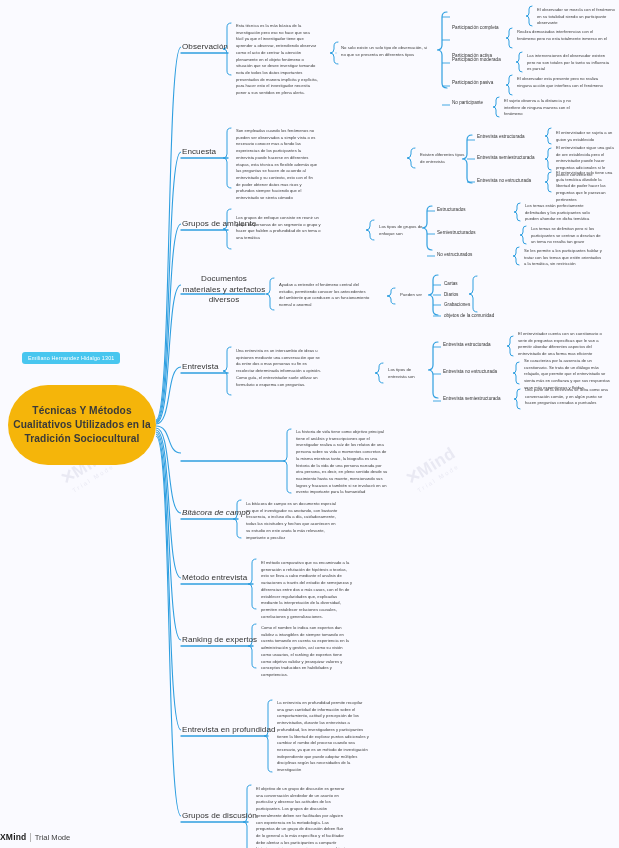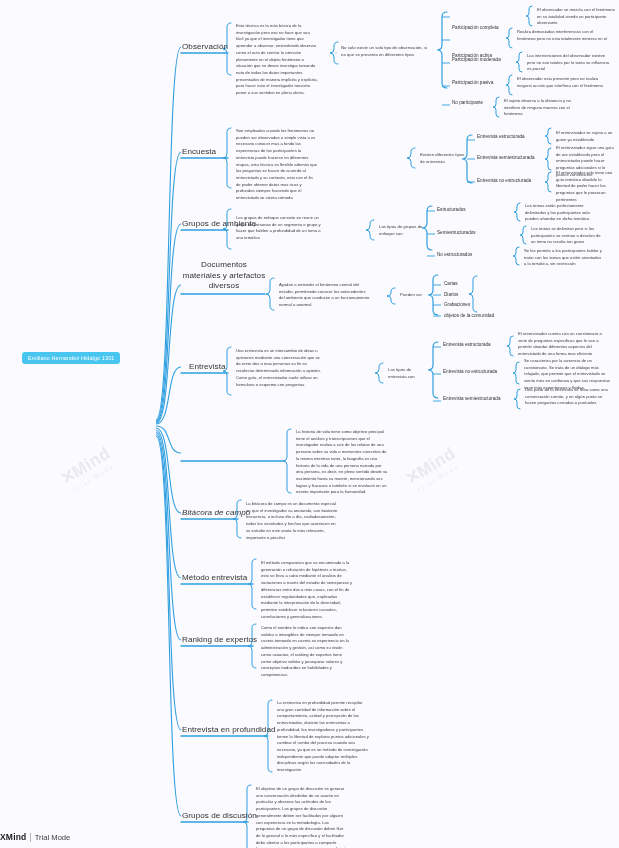--- a/index.html
+++ b/index.html
@@ -237,20 +237,21 @@
       <line x1="433" y1="305" x2="441" y2="305"></line>
         <line x1="433" y1="316" x2="441" y2="316"></line>
       <line x1="433" y1="347" x2="441" y2="347"></line>
         <line x1="433" y1="374" x2="441" y2="374"></line>
       <line x1="433" y1="401" x2="441" y2="401"></line>
     </g>
   </svg>
 
   <div class="node author">Emiliano Hernandez Hidalgo 1301</div>
 
+  <div class="node central">Técnicas Y Métodos Cualitativos Utilizados en la Tradición Sociocultural</div>
 
   <div class="node l1" style="left:182px; top:42px;">Observación</div>
   <div class="node l2" style="left:236px; top:23px; width:82px;">Esta técnica es la más básica de la investigación pero eso no hace que sea fácil ya que el investigador tiene que aprender a observar, entendiendo observar como el acto de centrar la atención plenamente en el objeto fenómeno o situación que se desee investigar tomando nota de todos los datos importantes presentados de manera implícita y explícita, para hacer esto el investigador necesita poner a sus sentidos en plena alerta.</div>
   <div class="node tiny" style="left:341px; top:45px; width:88px;">No solo existe un solo tipo de observación, si no que se presenta en diferentes tipos</div>
 
   <div class="node l3" style="left:452px; top:25px; width:56px;">Participación completa</div>
   <div class="node l4" style="left:537px; top:7px; width:78px;">El observador se mezcla con el fenómeno en su totalidad siendo un participante observante</div>
 
   <div class="node l3" style="left:452px; top:53px; width:56px;">Participación activa</div>
   <div class="node l4" style="left:517px; top:29px; width:92px;">Realiza demasiadas interferencias con el fenómeno pero no esta totalmente inmerso en el</div>
@@ -283,30 +284,30 @@
 
   <div class="node l3" style="left:437px; top:207px; width:48px;">Estructurados</div>
   <div class="node l4" style="left:525px; top:203px; width:78px;">Los temas están perfectamente delimitados y los participantes solo pueden ahondar en dicha temática</div>
 
   <div class="node l3" style="left:437px; top:230px; width:54px;">Semiestructurados</div>
   <div class="node l4" style="left:531px; top:226px; width:72px;">Los temas se delimitan pero si los participantes se centran o desvían de un tema no resulta tan grave</div>
 
   <div class="node l3" style="left:437px; top:252px; width:54px;">No estructurados</div>
   <div class="node l4" style="left:524px; top:248px; width:78px;">Se les permite a los participantes hablar y tratar con los temas que estén orientados a la temática, sin restricción</div>
 
-  <div class="node l1" style="left:182px; top:260px; width:84px;">Documentos materiales y artefactos diversos</div>
+  <div class="node l1" style="left:182px; top:274px; width:84px;">Documentos materiales y artefactos diversos</div>
   <div class="node l2" style="left:279px; top:282px; width:92px;">Ayudan a entender el fenómeno central del estudio, permitiendo conocer los antecedentes del ambiente que conducen a un funcionamiento normal o anormal</div>
   <div class="node tiny" style="left:400px; top:292px; width:30px; font-size:4.3px;">Pueden ser</div>
 
   <div class="node l3" style="left:444px; top:281px;">Cartas</div>
   <div class="node l3" style="left:444px; top:292px;">Diarios</div>
   <div class="node l3" style="left:444px; top:302px;">Grabaciones</div>
   <div class="node l3" style="left:444px; top:313px;">objetos  de la comunidad</div>
 
-  <div class="node l1" style="left:182px; top:362px;margin-left:7px;">Entrevista</div>
+  <div class="node l1" style="left:182px; top:362px;">Entrevista</div>
   <div class="node l2" style="left:236px; top:348px; width:88px;">Una entrevista es un intercambio de ideas u opiniones mediante una conversación que se da entre dos o mas personas su fin es recolectar determinada información u opinión. Como guía, el entrevistador suele utilizar un formulario o esquema con preguntas.</div>
   <div class="node tiny" style="left:388px; top:367px; width:42px; font-size:4.3px;">Los tipos de entrevista son</div>
 
   <div class="node l3" style="left:443px; top:342px; width:64px;">Entrevista estructurada</div>
   <div class="node l4" style="left:518px; top:331px; width:92px;">El entrevistador cuenta con un cuestionario o serie de preguntas especificas que le van a permitir abordar diferentes aspectos del entrevistado de una forma mas eficiente</div>
 
   <div class="node l3" style="left:443px; top:369px; width:68px;">Entrevista no estructurada</div>
   <div class="node l4" style="left:524px; top:358px; width:88px;">Se caracteriza por la ausencia de un cuestionario. Se trata de un diálogo más relajado, que permite que el entrevistado se sienta más en confianza y que sus respuestas sean más espontáneas y fluidas.</div>
 
   <div class="node l3" style="left:443px; top:396px; width:70px;">Entrevista semiestructurada</div>

